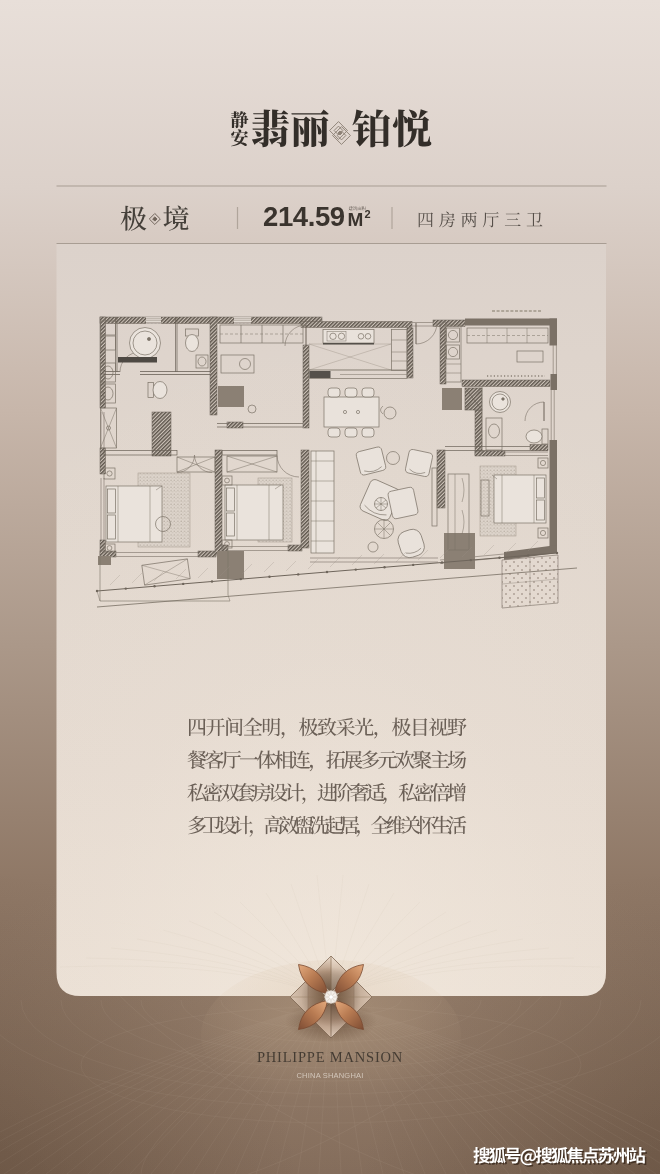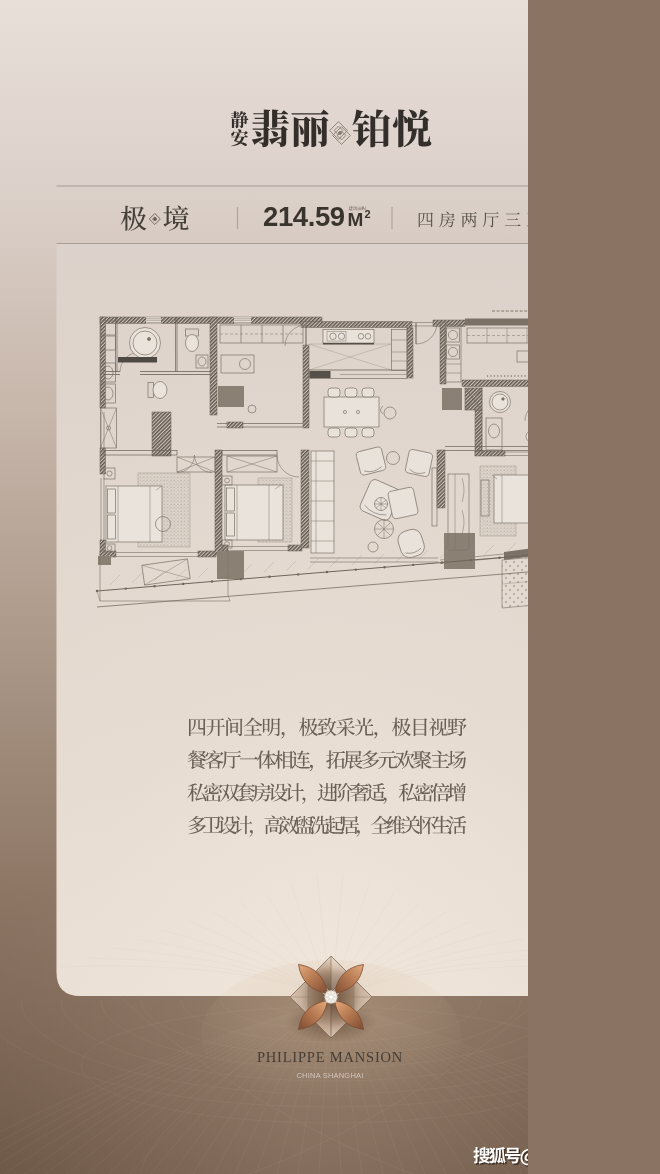--- a/index.html
+++ b/index.html
@@ -1,14 +1,14 @@
 <!DOCTYPE html>
 <html><head><meta charset="utf-8"><style>
 html,body{margin:0;padding:0;background:#8a7363;}
-#page{position:relative;width:528px;height:1174px;overflow:hidden;font-family:"Liberation Sans",sans-serif;}
+#page{position:relative;width:660px;height:1174px;overflow:hidden;font-family:"Liberation Sans",sans-serif;}
 svg{display:block;}
 </style></head><body>
 <div id="page">
 <svg width="660" height="1174" viewBox="0 0 660 1174">
 <defs>
 <linearGradient id="bgv" x1="0" y1="0" x2="0" y2="1">
  <stop offset="0" stop-color="#e8dfd9"></stop>
           <stop offset="0.16" stop-color="#dcd1ca"></stop>
  <stop offset="0.35" stop-color="#c7b6aa"></stop>
           <stop offset="0.55" stop-color="#ab9889"></stop>

